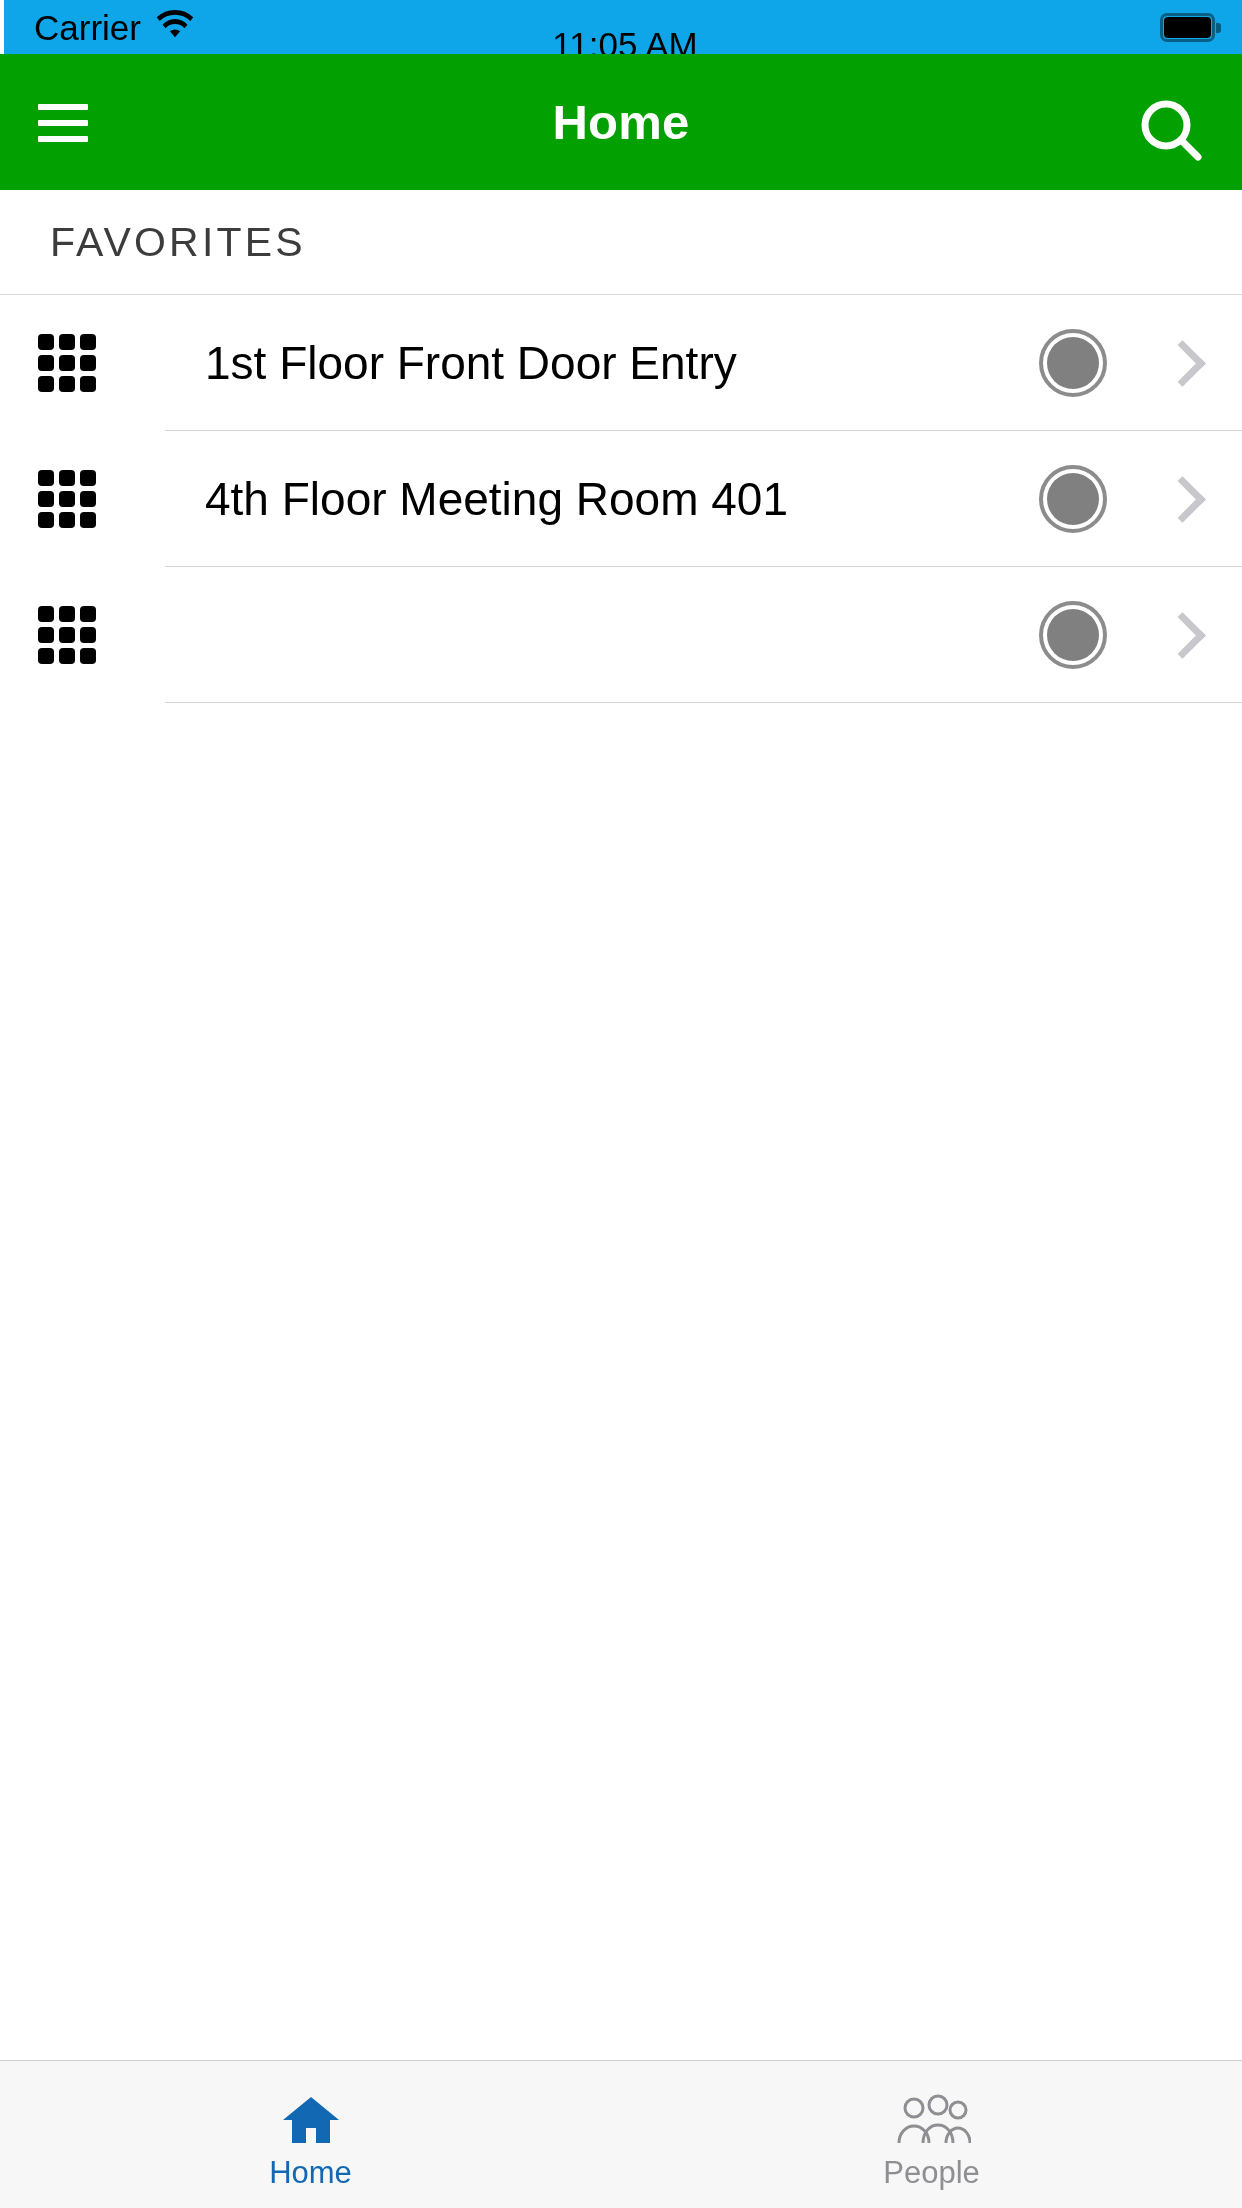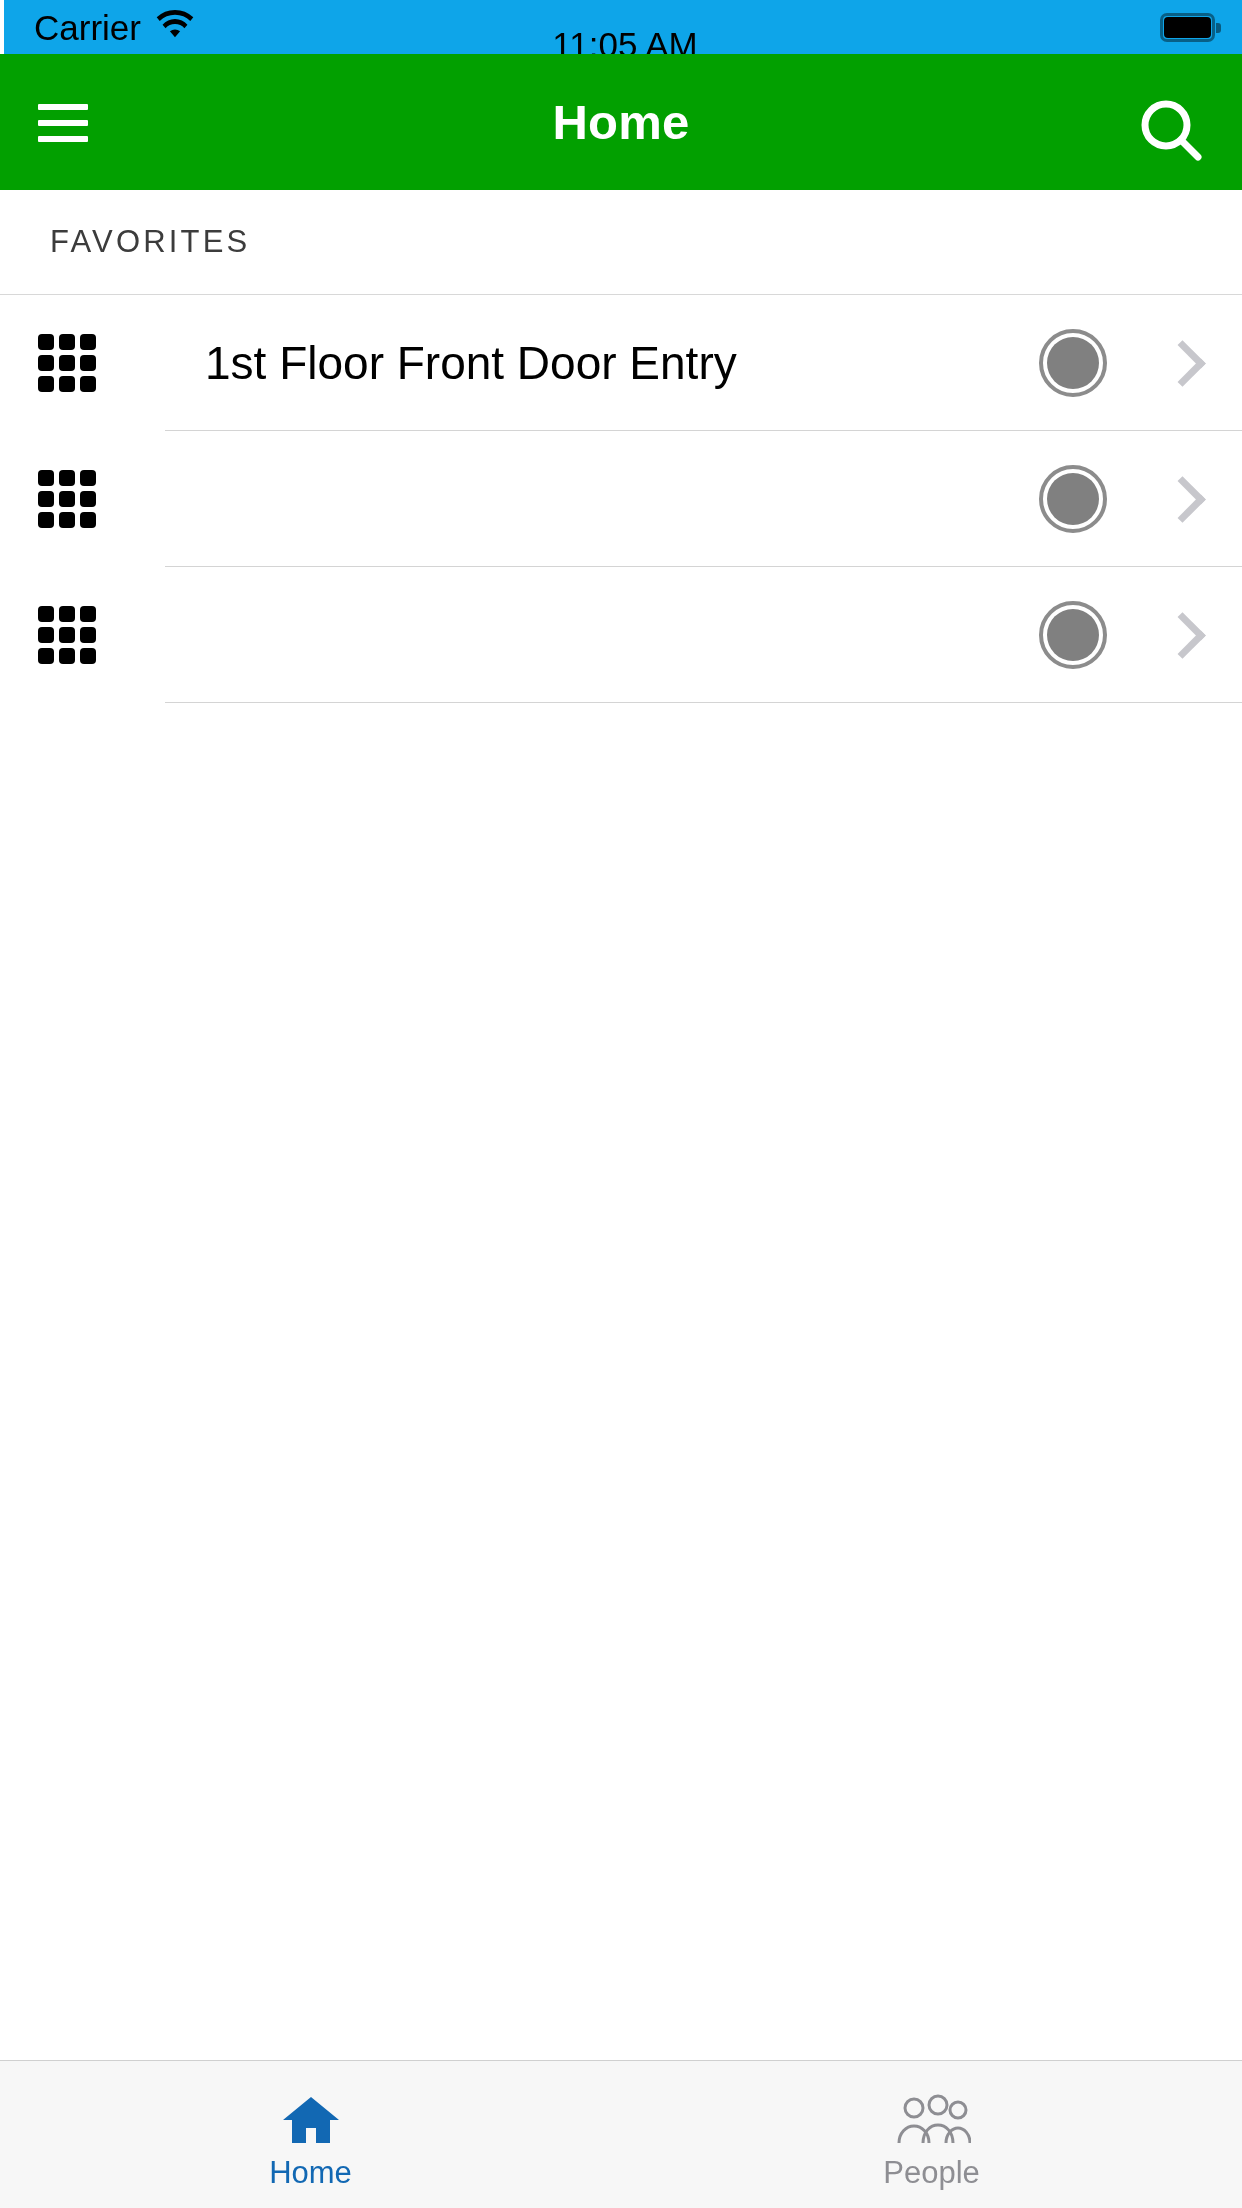--- a/index.html
+++ b/index.html
@@ -56,21 +56,21 @@
   }
 
   
   .content {
     position:absolute; left:0; top:190px; width:1242px; bottom:148px;
     background:#ffffff;
   }
   .section-header {
     height:105px; display:flex; align-items:center;
     padding-left:50px;
-    font-size:31px; color:#3c3c3c; letter-spacing:3.2px;
+    font-size:41px; color:#3c3c3c; letter-spacing:3.2px;
     background:#ffffff;
     border-bottom:1px solid #d8d8d8;
   }
   .row {
     position:relative; height:136px; display:flex; align-items:center;
     background:#ffffff;
   }
   .row .sep {
     position:absolute; left:165px; right:0; bottom:0; height:1px; background:#d4d4d4;
   }
@@ -191,20 +191,21 @@
         <i></i>
           <i></i>
           <i></i>
           <i></i>
           <i></i>
           <i></i>
           <i></i>
           <i></i>
           <i></i>
       </span>
+      <span class="row-label">4th Floor Meeting Room 401</span>
       <span class="status-dot">
           <b></b>
         </span>
       <span class="chevron"></span>
       <span class="sep"></span>
     </div>
 
     <div class="row">
       <span class="grid-icon">
         <i></i>

